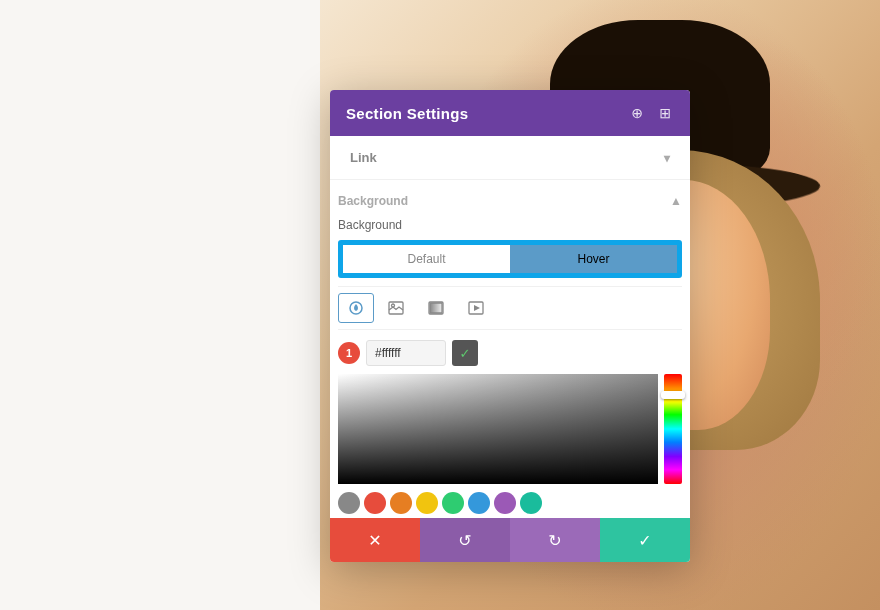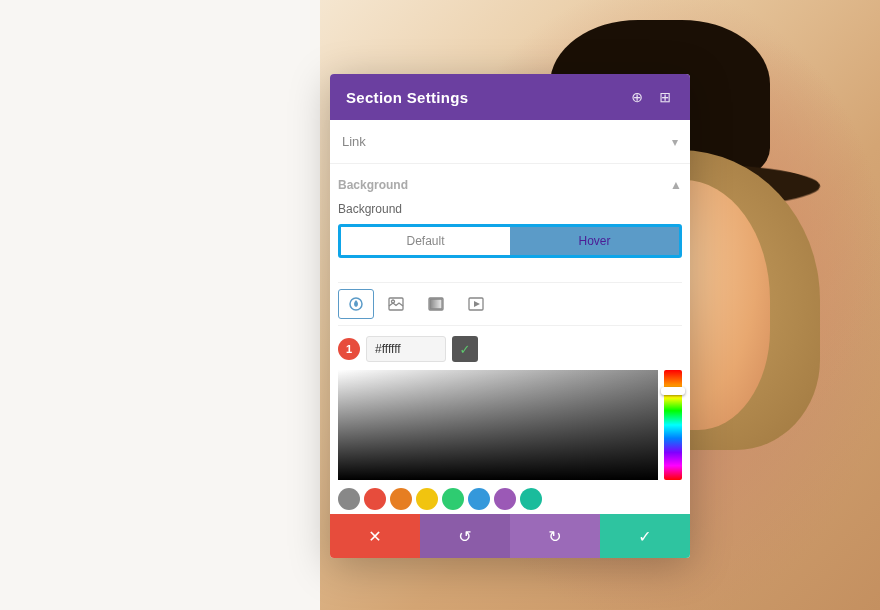--- a/index.html
+++ b/index.html
@@ -92,21 +92,21 @@
       top: 0;
       width: 350px;
       height: 610px;
       background: #f8f6f3;
     }
 
     
     .panel {
       position: absolute;
       left: 330px;
-      top: 74px;
+      top: 90px;
       width: 360px;
       background: #ffffff;
       border-radius: 4px;
       box-shadow: 0 8px 40px rgba(0,0,0,0.25);
       overflow: hidden;
       z-index: 10;
     }
 
     
     .panel-header {
@@ -163,25 +163,26 @@
     }
 
     
     .panel-body {
       background: #ffffff;
       padding: 0;
     }
 
     
     .section-row {
-      padding: 14px 12px;
+      padding: 14px 20px;
       display: flex;
       align-items: center;
       justify-content: space-between;
       border-bottom: 1px solid #f0f0f0;
+      font-weight: bold;
     }
 
     .section-label {
       color: #888;
       font-size: 13px;
     }
 
     .chevron-icon {
       color: #aaa;
       font-size: 12px;
@@ -209,39 +210,39 @@
 
     .bg-label {
       color: #666;
       font-size: 12px;
       margin-bottom: 8px;
     }
 
     
     .toggle-group {
       display: flex;
-      border: 3px solid #0ea5e9;
+      border: 5px solid #0ea5e9;
       border-radius: 3px;
       overflow: hidden;
-      margin-bottom: 24px;
+      margin-bottom: 8px;
     }
 
     .toggle-btn {
       flex: 1;
       padding: 7px;
       text-align: center;
       font-size: 12px;
       cursor: pointer;
       color: #888;
       background: #fff;
     }
 
     .toggle-btn.active {
       background: #5b9bc8;
-      color: #4c1d95;
+      color: #000000;
     }
 
     
     .bg-type-row {
       display: flex;
       gap: 4px;
       margin-bottom: 10px;
       padding: 6px 0;
       border-top: 1px solid #f0f0f0;
       border-bottom: 1px solid #f0f0f0;

